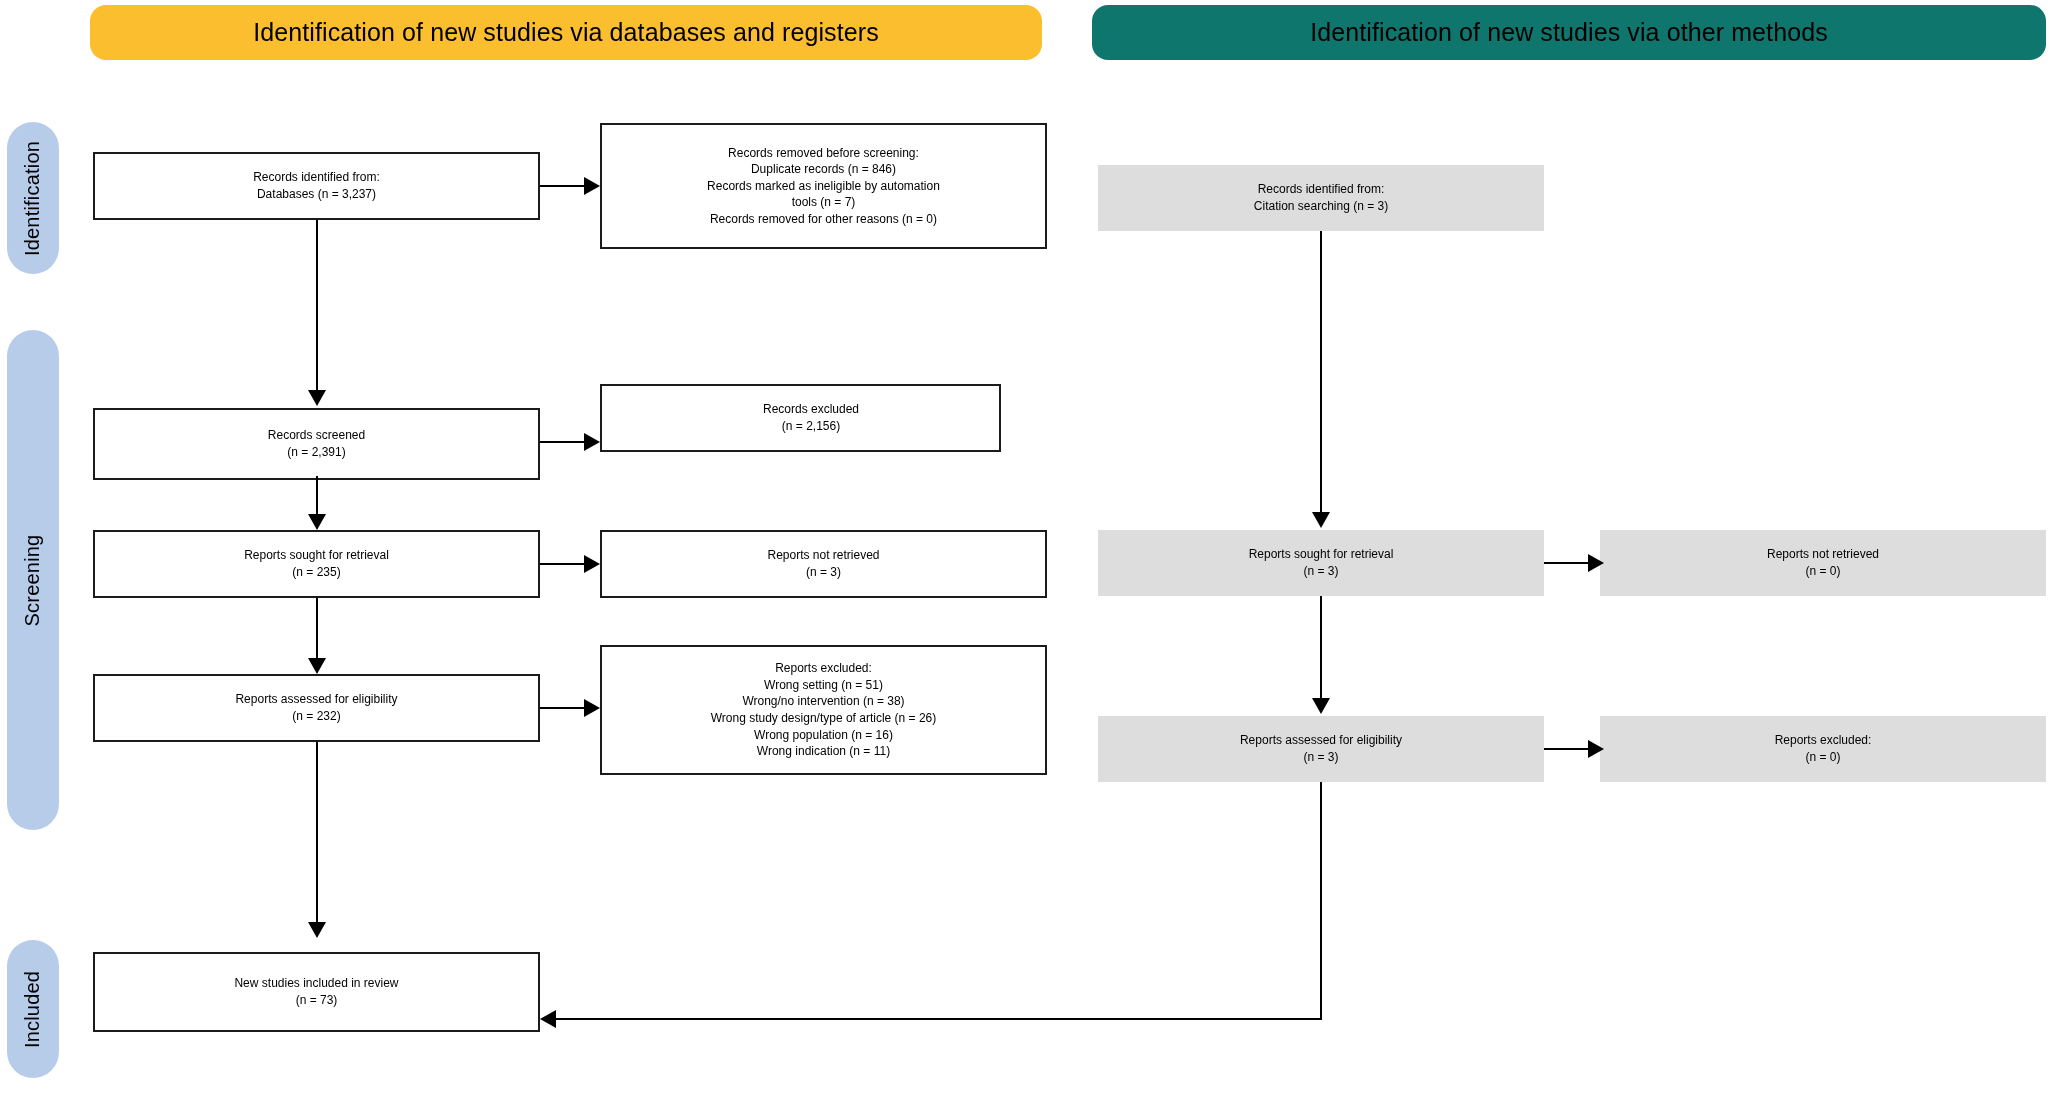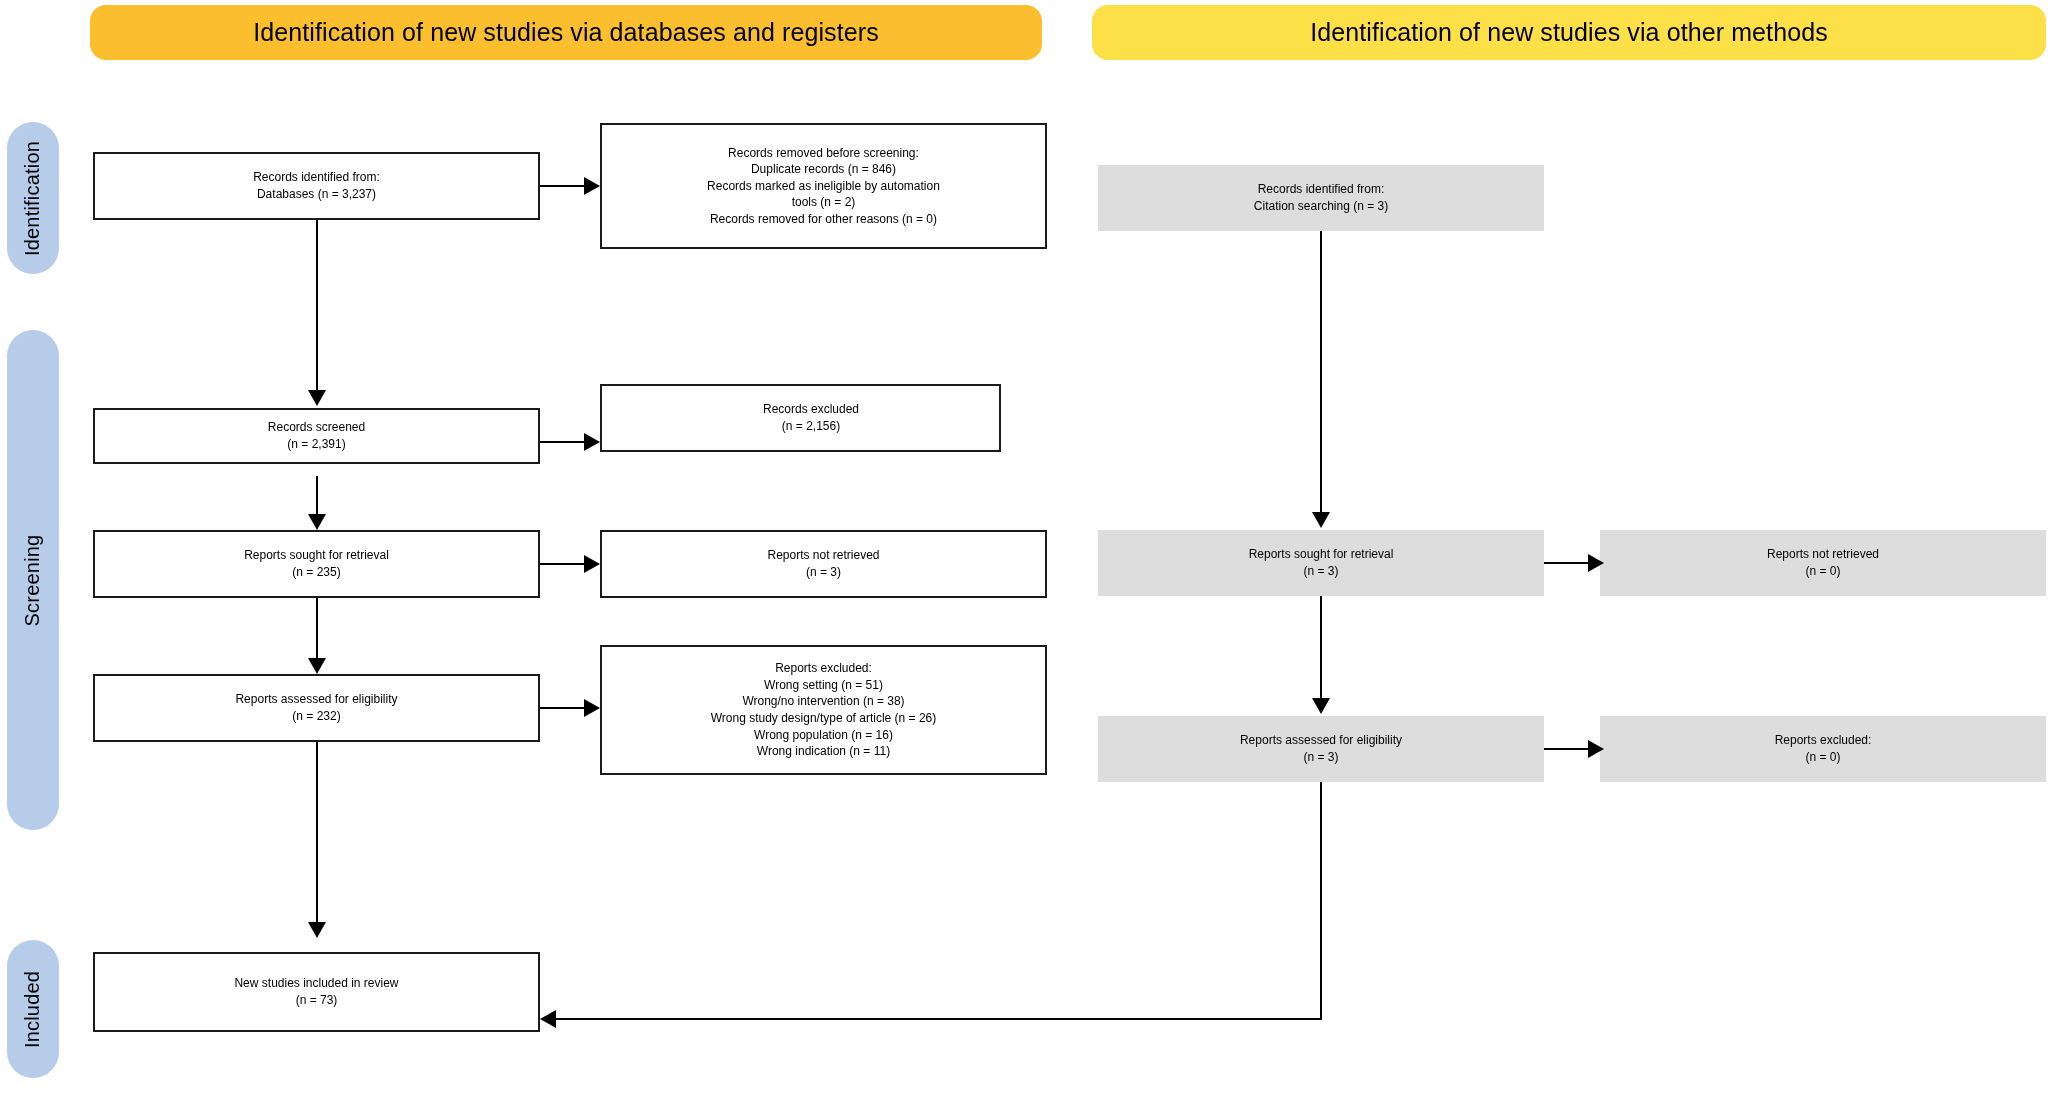--- a/index.html
+++ b/index.html
@@ -27,21 +27,21 @@
     align-items: center;
     justify-content: center;
     border-radius: 16px;
     font-size: 25px;
     line-height: 1.25;
     text-align: center;
     color: #000;
     letter-spacing: 0.1px;
   }
   .banner.orange { background: #FBBE2E; }
-  .banner.grey   { background: #fde047; }
+  .banner.grey   { background: #0f766e; }
 
   
   .stage {
     position: absolute;
     background: #B7CCE9;
     border-radius: 26px;
     display: flex;
     align-items: center;
     justify-content: center;
   }
@@ -137,29 +137,29 @@
       <div>Records identified from:</div>
       <div>Databases (n = 3,237)</div>
     </div>
   </div>
 
   <div class="box white" style="left:600px; top:123px; width:447px; height:126px;">
     <div class="lines">
       <div>Records removed before screening:</div>
       <div>Duplicate records (n = 846)</div>
       <div>Records marked as ineligible by automation</div>
-      <div>tools (n = 2)</div>
+      <div>tools (n = 7)</div>
       <div>Records removed for other reasons (n = 0)</div>
     </div>
   </div>
 
   <div class="conn h" style="left:540px; top:185px; width:46px;"></div>
   <div class="arrow right" style="left:584px; top:177px;"></div>
 
-  <div class="box white" style="left:93px; top:408px; width:447px; height:56px;">
+  <div class="box white" style="left:93px; top:408px; width:447px; height:72px;">
     <div class="lines">
       <div>Records screened</div>
       <div>(n = 2,391)</div>
     </div>
   </div>
 
   <div class="box white" style="left:600px; top:384px; width:401px; height:68px;padding-left:29px;">
     <div class="lines">
       <div>Records excluded</div>
       <div>(n = 2,156)</div>

